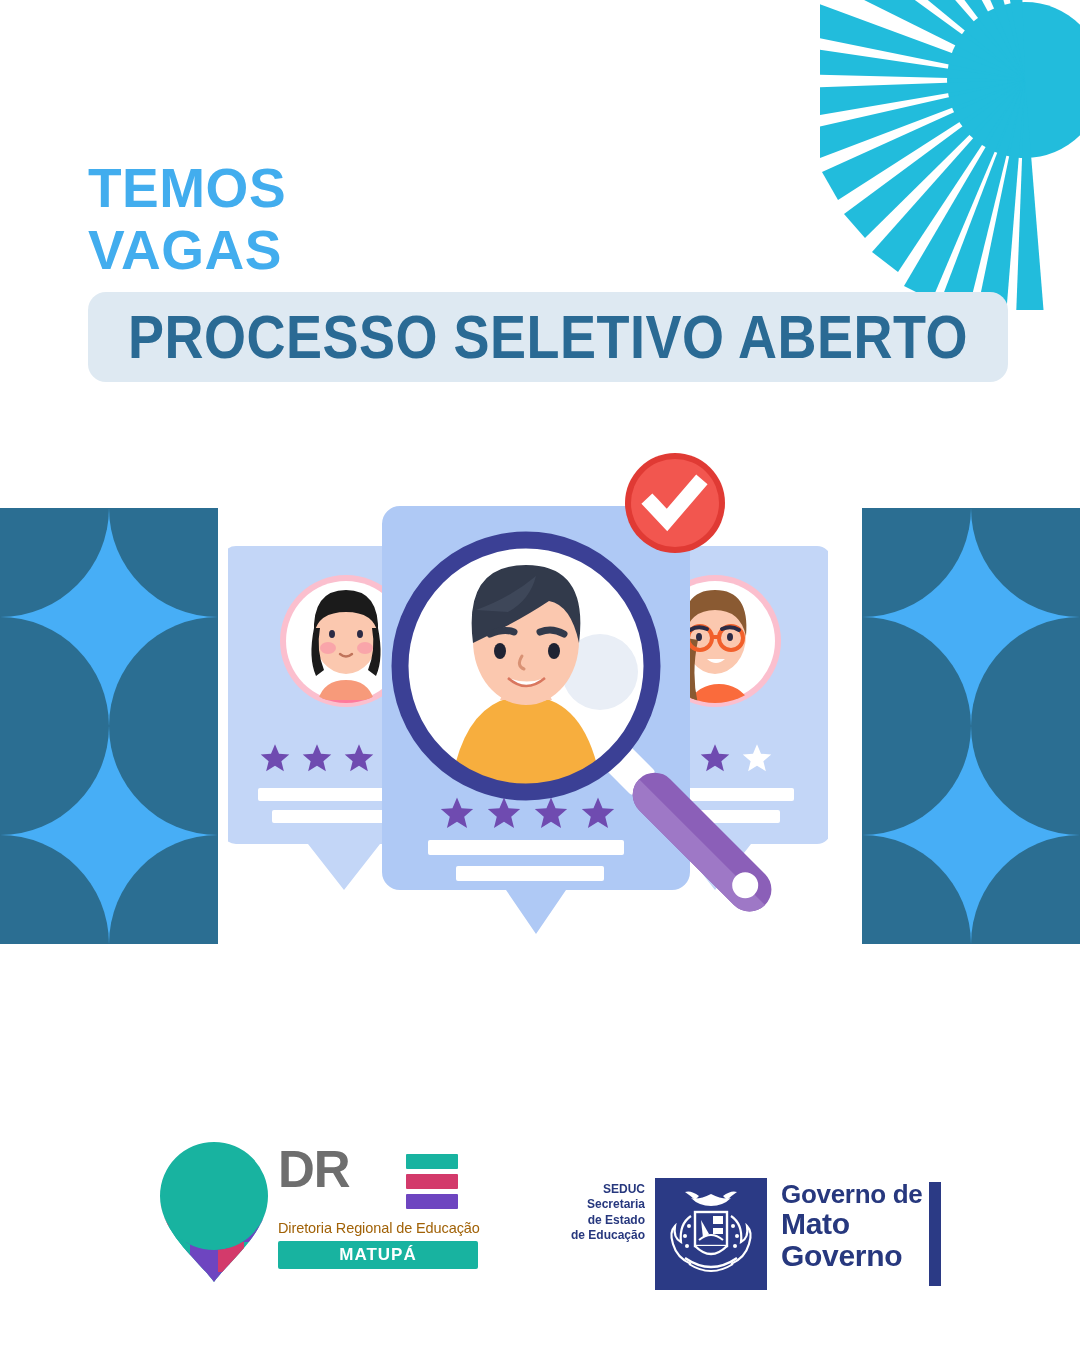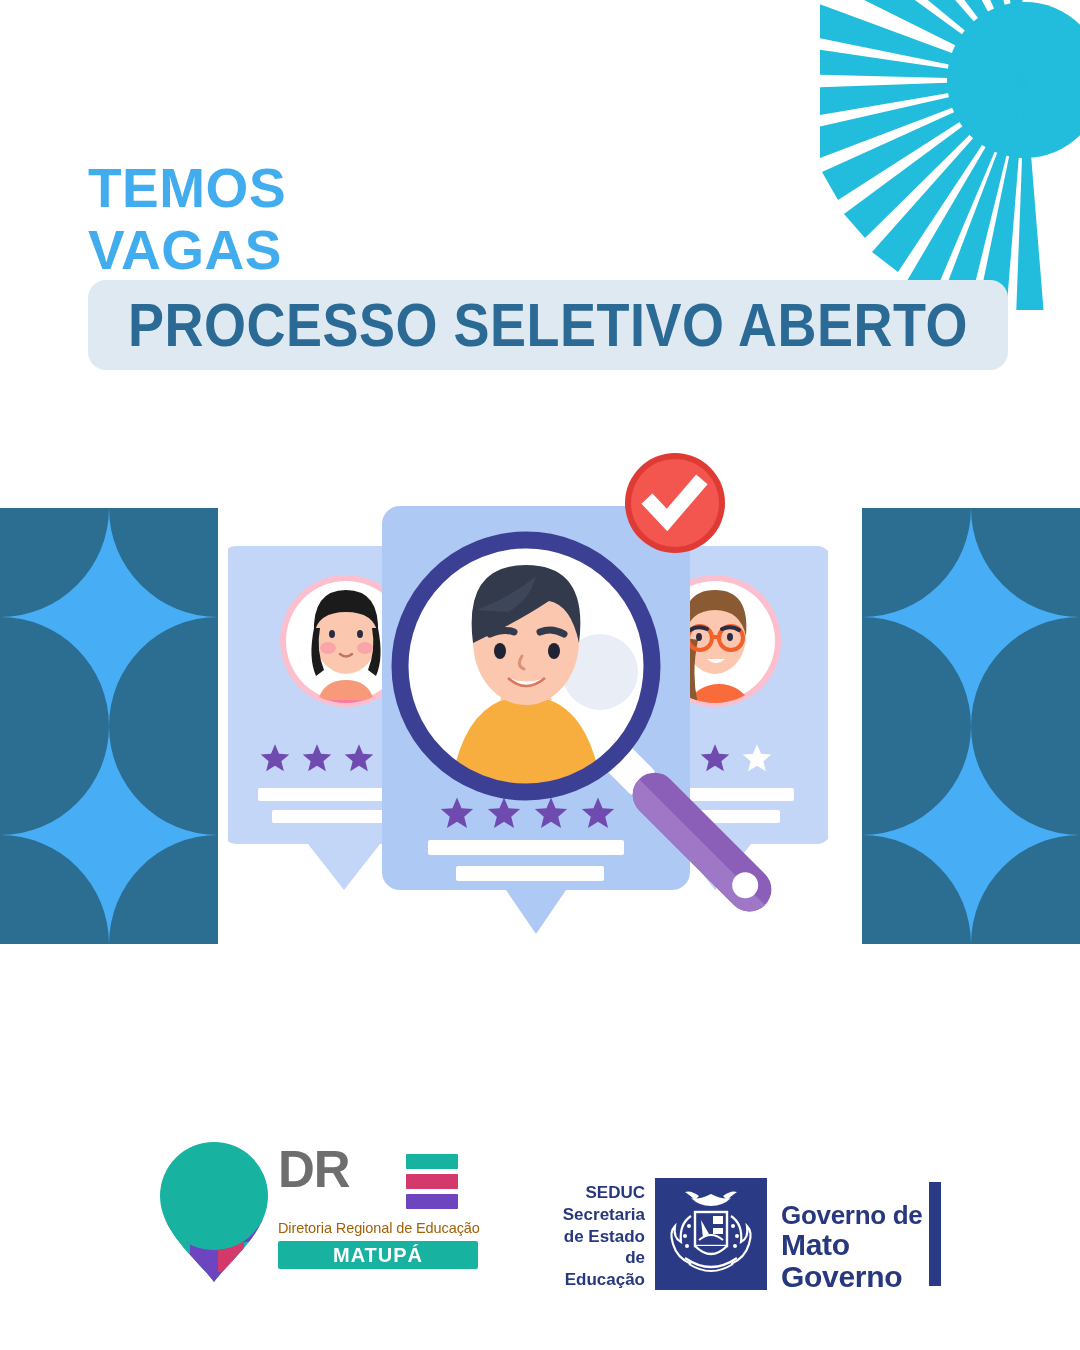--- a/index.html
+++ b/index.html
@@ -10,21 +10,21 @@
 
   
   .sunburst{position:absolute;top:0;right:0;width:260px;height:310px;overflow:hidden;}
 
   
   .temos{position:absolute;left:88px;top:158px;width:400px;
     font-size:55px;font-weight:bold;line-height:1.12;letter-spacing:.5px;
     color:#42ADEE;}
   .temos span{display:block;}
 
-  .bannerwrap{position:absolute;left:88px;top:280px;width:920px;height:90px;
+  .bannerwrap{position:absolute;left:88px;top:292px;width:920px;height:90px;
     background:#DEE9F2;border-radius:18px;display:flex;align-items:center;}
   .banner-txt{width:100%;text-align:center;color:#2A6A94;
     font-size:54px;font-weight:bold;letter-spacing:.5px;
     transform:scaleY(1.12);transform-origin:center;}
 
   
   .petals{position:absolute;top:508px;width:218px;height:436px;}
   .petals.left{left:0;}
   .petals.right{right:0;}
 
@@ -36,31 +36,31 @@
   .dre-pin{position:absolute;left:0;top:2px;width:108px;height:142px;}
   .dre-text{position:absolute;left:118px;top:8px;width:200px;}
   .dre-letters{position:relative;height:70px;}
   .dre-DR{position:absolute;left:0;top:-4px;font-size:51px;font-weight:bold;
     color:#6E6E6E;letter-spacing:-1px;line-height:1;}
   .dre-E{position:absolute;left:128px;top:6px;width:52px;}
   .dre-E i{display:block;height:15px;margin-bottom:5px;border-radius:1px;}
   .dre-sub{font-size:14.5px;color:#a16207;white-space:nowrap;margin-top:2px;letter-spacing:-.1px;}
   .dre-mat{margin-top:5px;background:#18B3A0;border-radius:2px;height:28px;
     display:flex;align-items:center;justify-content:center;}
-  .dre-mat span{color:#fff;font-size:20px;font-weight:bold;letter-spacing:1px;}
+  .dre-mat span{color:#fff;font-size:17px;font-weight:bold;letter-spacing:1px;}
 
   .gov{position:absolute;left:545px;top:1178px;width:400px;height:120px;}
   .gov-seduc{position:absolute;left:0;top:4px;width:100px;text-align:right;
-    color:#27387E;font-size:17px;font-weight:bold;line-height:1.28;}
+    color:#27387E;font-size:12px;font-weight:bold;line-height:1.28;}
   .gov-seduc b{font-weight:bold;display:block;}
   .gov-arms{position:absolute;left:110px;top:0;width:112px;height:112px;background:#2B3A85;}
   .gov-name{position:absolute;left:236px;top:2px;color:#27387E;
     font-size:30px;font-weight:bold;line-height:1.08;letter-spacing:-.3px;}
   .gov-name span{display:block;white-space:nowrap;}
-  .gov-name .l1{font-size:26px;margin-top:21px;}
+  .gov-name .l1{font-size:26px;}
   .gov-bar{position:absolute;left:384px;top:4px;width:12px;height:104px;background:#2B3A85;}
 </style>
 </head>
 <body>
 
 <div class="stage">
 
   <div class="sunburst">
     <svg width="260" height="310" viewBox="0 0 260 310">
       <g fill="#22BCDC">

